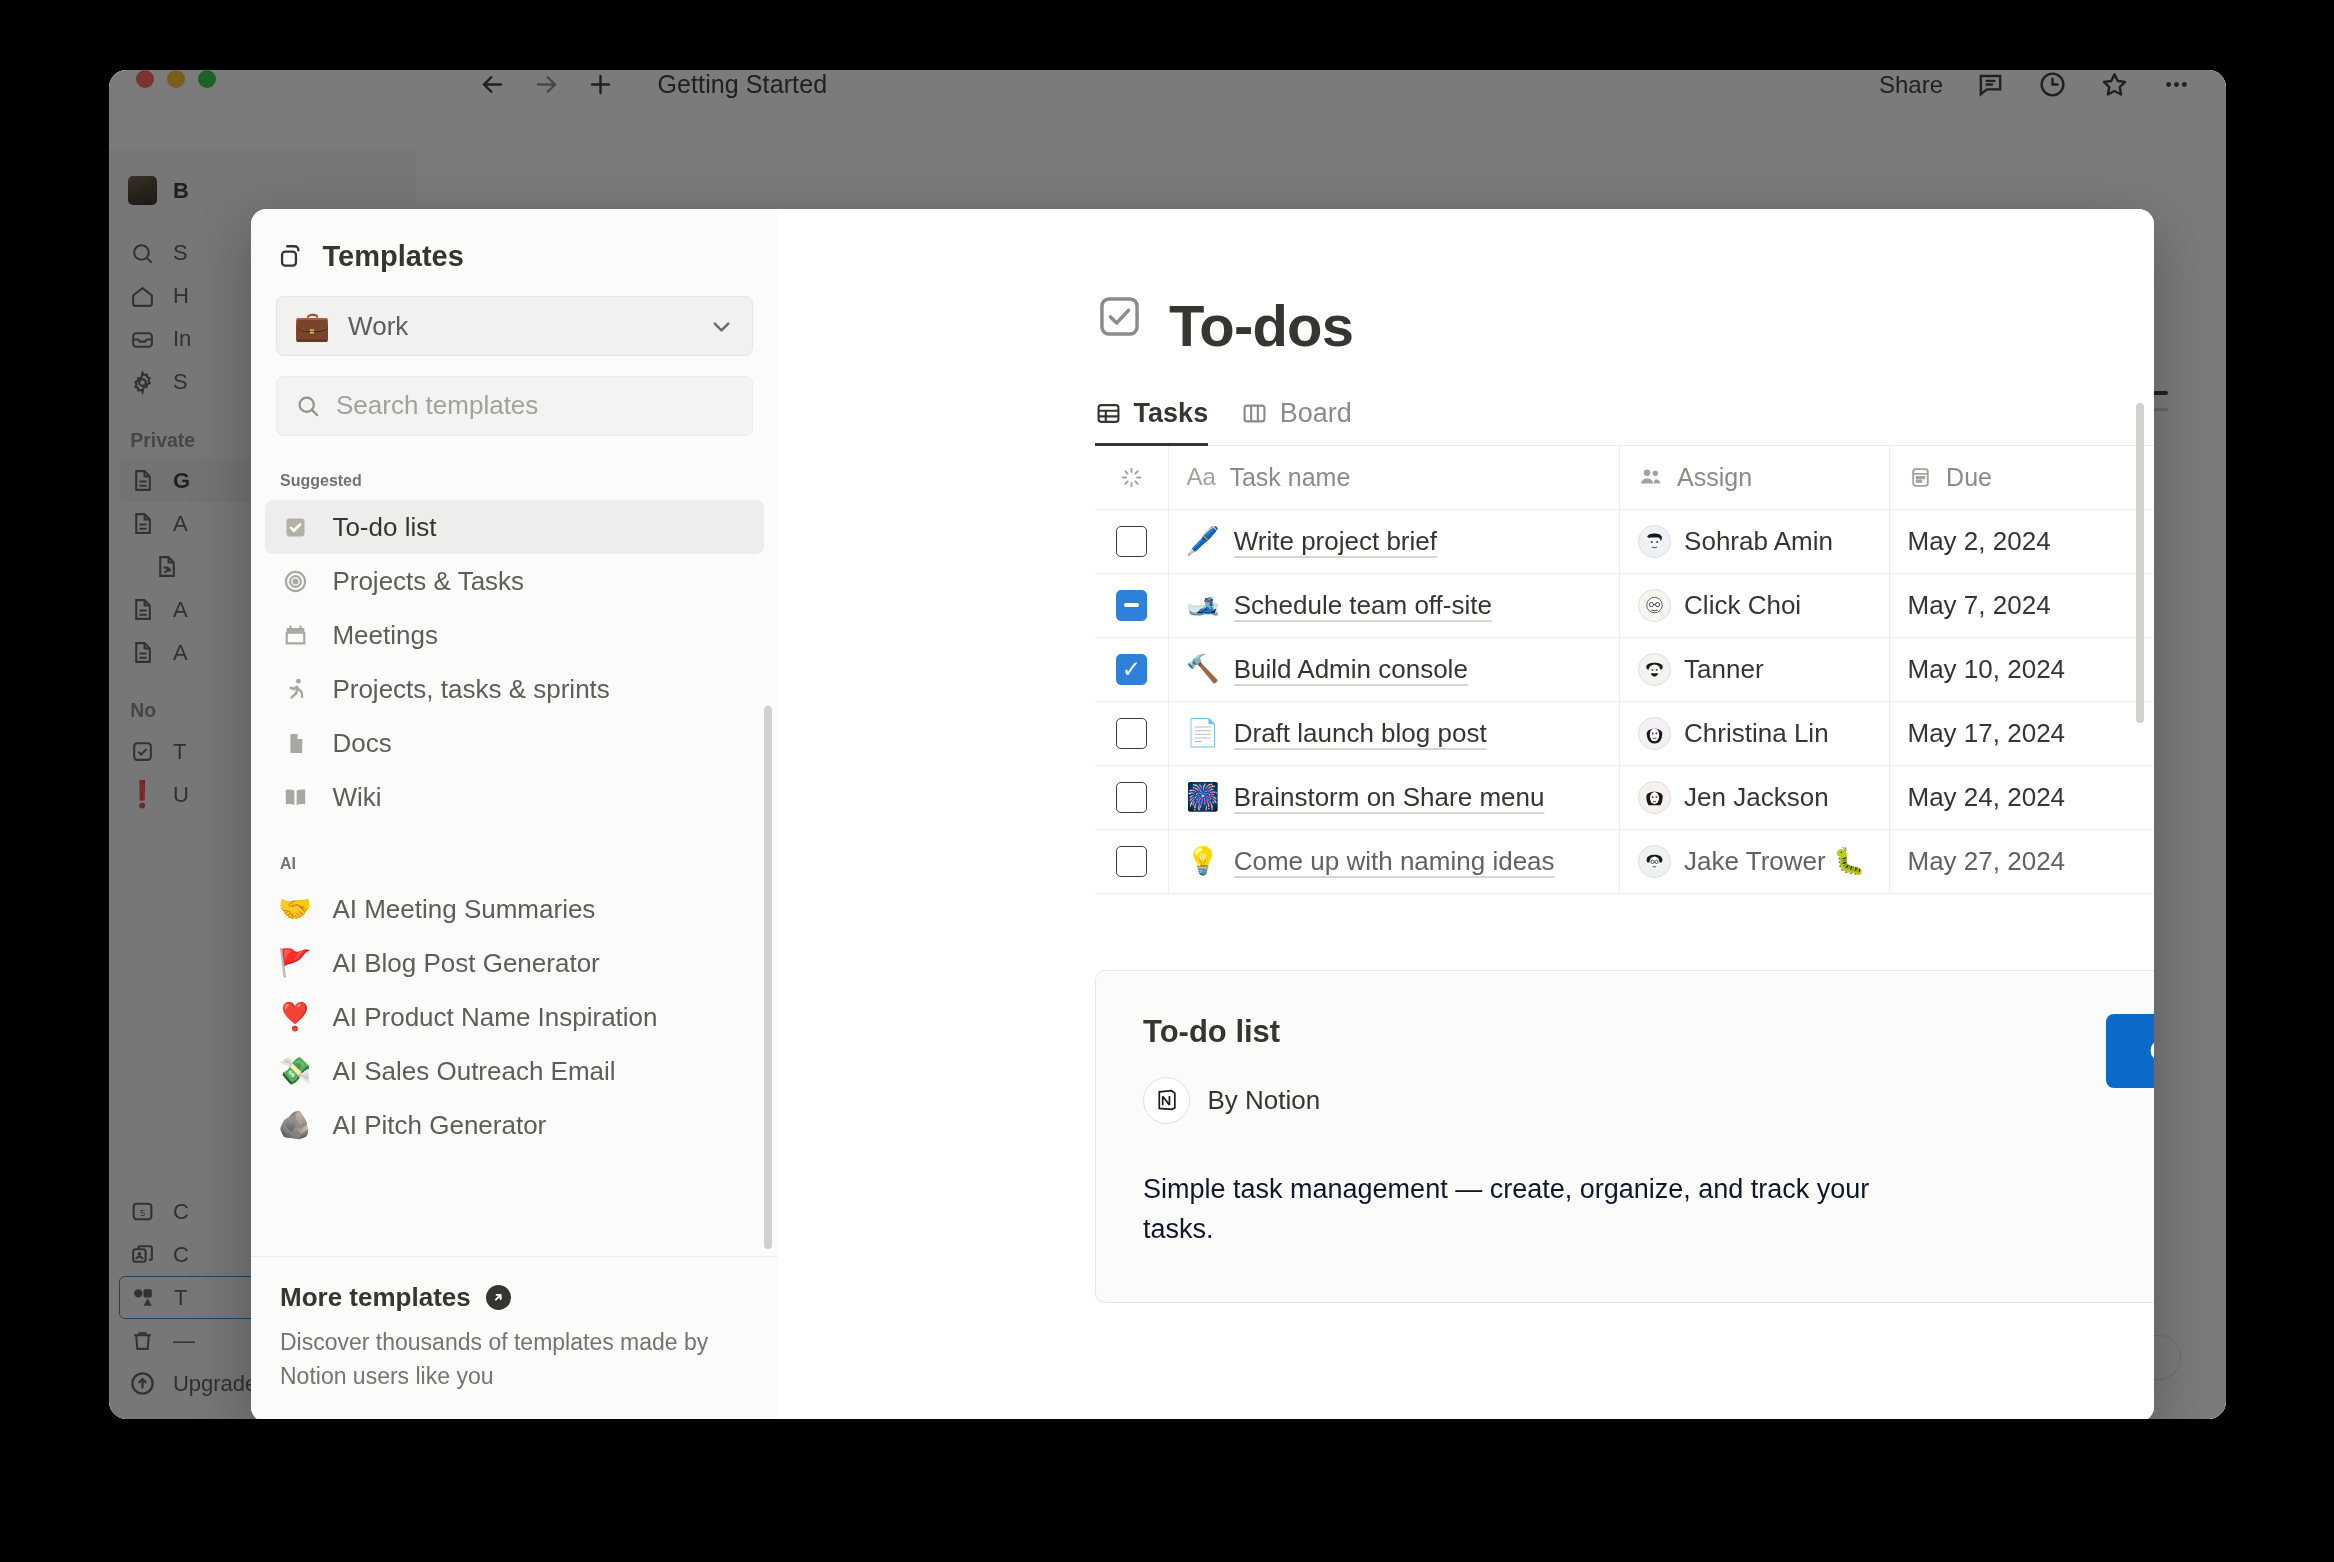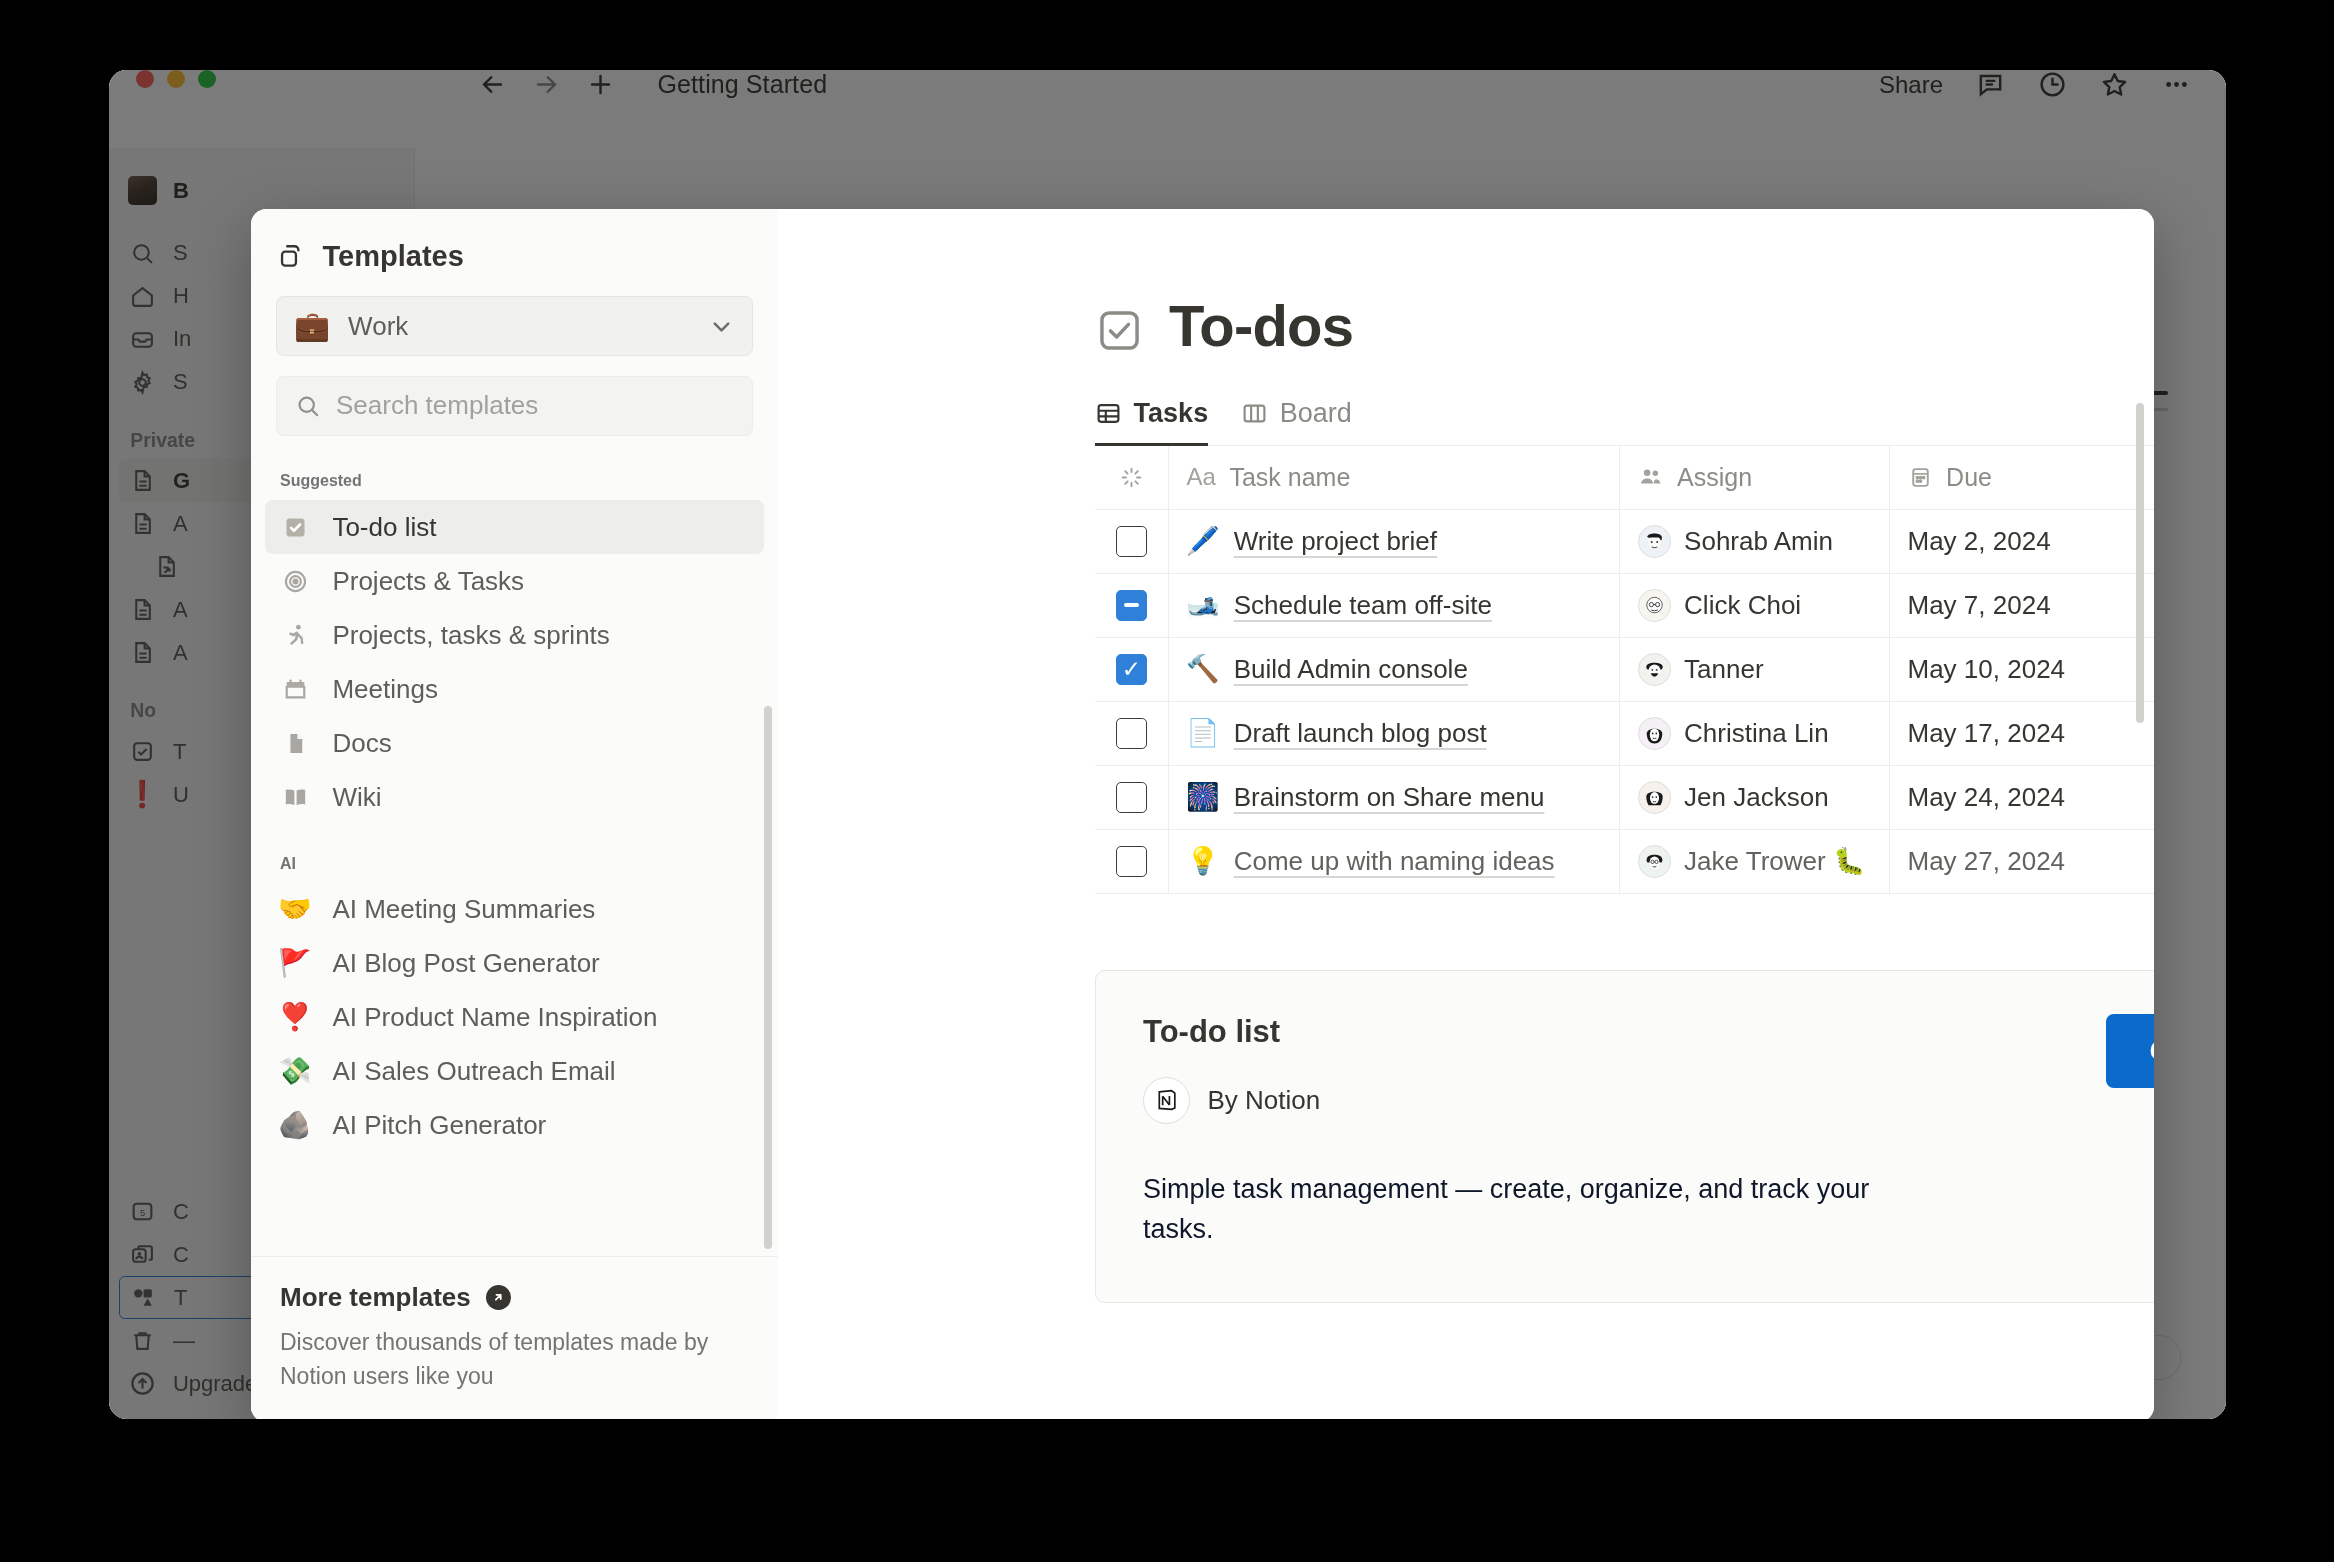--- a/index.html
+++ b/index.html
@@ -195,21 +195,21 @@
     display: flex; align-items: center; justify-content: center;
   }
   #more-templates-desc { margin-top: 13.6px; font-size: 23px; line-height: 1.45; color: #76746f; max-width: 456px; }
 
   
   #preview {
     flex: 1; position: relative; background: #ffffff;
     overflow: hidden; padding: 0;
   }
   #preview-inner { padding: 83px 0 0 0; }
-  #preview-title-row { display: flex; align-items: flex-end; gap: 25px; padding-left: 317px; }
+  #preview-title-row { display: flex; align-items: flex-start; gap: 25px; padding-left: 317px; }
   #preview-title { font-size: 58px; font-weight: bold; color: #37352f; letter-spacing: -0.8px; }
 
   #view-tabs { display: flex; align-items: flex-end; gap: 33px; padding-left: 317px; margin-top: 39px; }
   .vtab { display: flex; align-items: center; gap: 11.6px; padding-bottom: 13.6px; font-size: 27px; }
   .vtab.active { color: #37352f; font-weight: bold; border-bottom: 3.9px solid #37352f; }
   .vtab.idle { color: #8d8b86; border-bottom: 3.9px solid transparent; }
   .vtab-ico { display: flex; }
 
   #tabs-rule { height: 1px; background: #ececeb; margin-left: 317px; margin-right: 0; margin-top: -1px; }
 
@@ -581,37 +581,37 @@
                 <circle cx="12" cy="12" r="4.8"></circle>
                 <circle cx="12" cy="12" r="1.7" fill="currentColor"></circle>
               </svg>
           </span>
           <span>Projects &amp; Tasks</span>
         </div>
 
         <div class="tpl-item">
           <span class="tpl-ico">
             <svg width="27" height="27" viewBox="0 0 24 24" fill="currentColor">
-                <circle cx="14.6" cy="4.6" r="2.1"></circle>
-                <path d="M13.4 8.2l-3.6 2.1-2.6-1.2-.9 1.9 3.9 1.8 2-1.1-.7 3.2-4.4 4 1.5 1.5 5-4.3.8-3.4 2.1 2.3.4 4.6 2.1-.2-.5-5.4-3-3.2z"></path>
-              </svg>
-          </span>
-          <span>Projects, tasks &amp; sprints</span>
-        </div>
-
-        <div class="tpl-item">
-          <span class="tpl-ico">
-            <svg width="27" height="27" viewBox="0 0 24 24" fill="currentColor">
                 <path d="M4.2 5.4h15.6v3.4H4.2z"></path>
                 <path d="M4.2 9.6h15.6v9.4H4.2z" fill="none" stroke="currentColor" stroke-width="1.9"></path>
                 <rect x="6.6" y="3.2" width="1.9" height="3.6" rx=".8"></rect>
                 <rect x="15.5" y="3.2" width="1.9" height="3.6" rx=".8"></rect>
               </svg>
           </span>
           <span>Meetings</span>
+        </div>
+
+        <div class="tpl-item">
+          <span class="tpl-ico">
+            <svg width="27" height="27" viewBox="0 0 24 24" fill="currentColor">
+                <circle cx="14.6" cy="4.6" r="2.1"></circle>
+                <path d="M13.4 8.2l-3.6 2.1-2.6-1.2-.9 1.9 3.9 1.8 2-1.1-.7 3.2-4.4 4 1.5 1.5 5-4.3.8-3.4 2.1 2.3.4 4.6 2.1-.2-.5-5.4-3-3.2z"></path>
+              </svg>
+          </span>
+          <span>Projects, tasks &amp; sprints</span>
         </div>
 
         <div class="tpl-item">
           <span class="tpl-ico">
             <svg width="27" height="27" viewBox="0 0 24 24" fill="currentColor">
                 <path d="M7.5 3.5h6.2l4.3 4.4v12.6H7.5z"></path>
                 <path d="M13.7 3.5v4.4h4.3" fill="#fbfbfa"></path>
               </svg>
           </span>
           <span>Docs</span>

